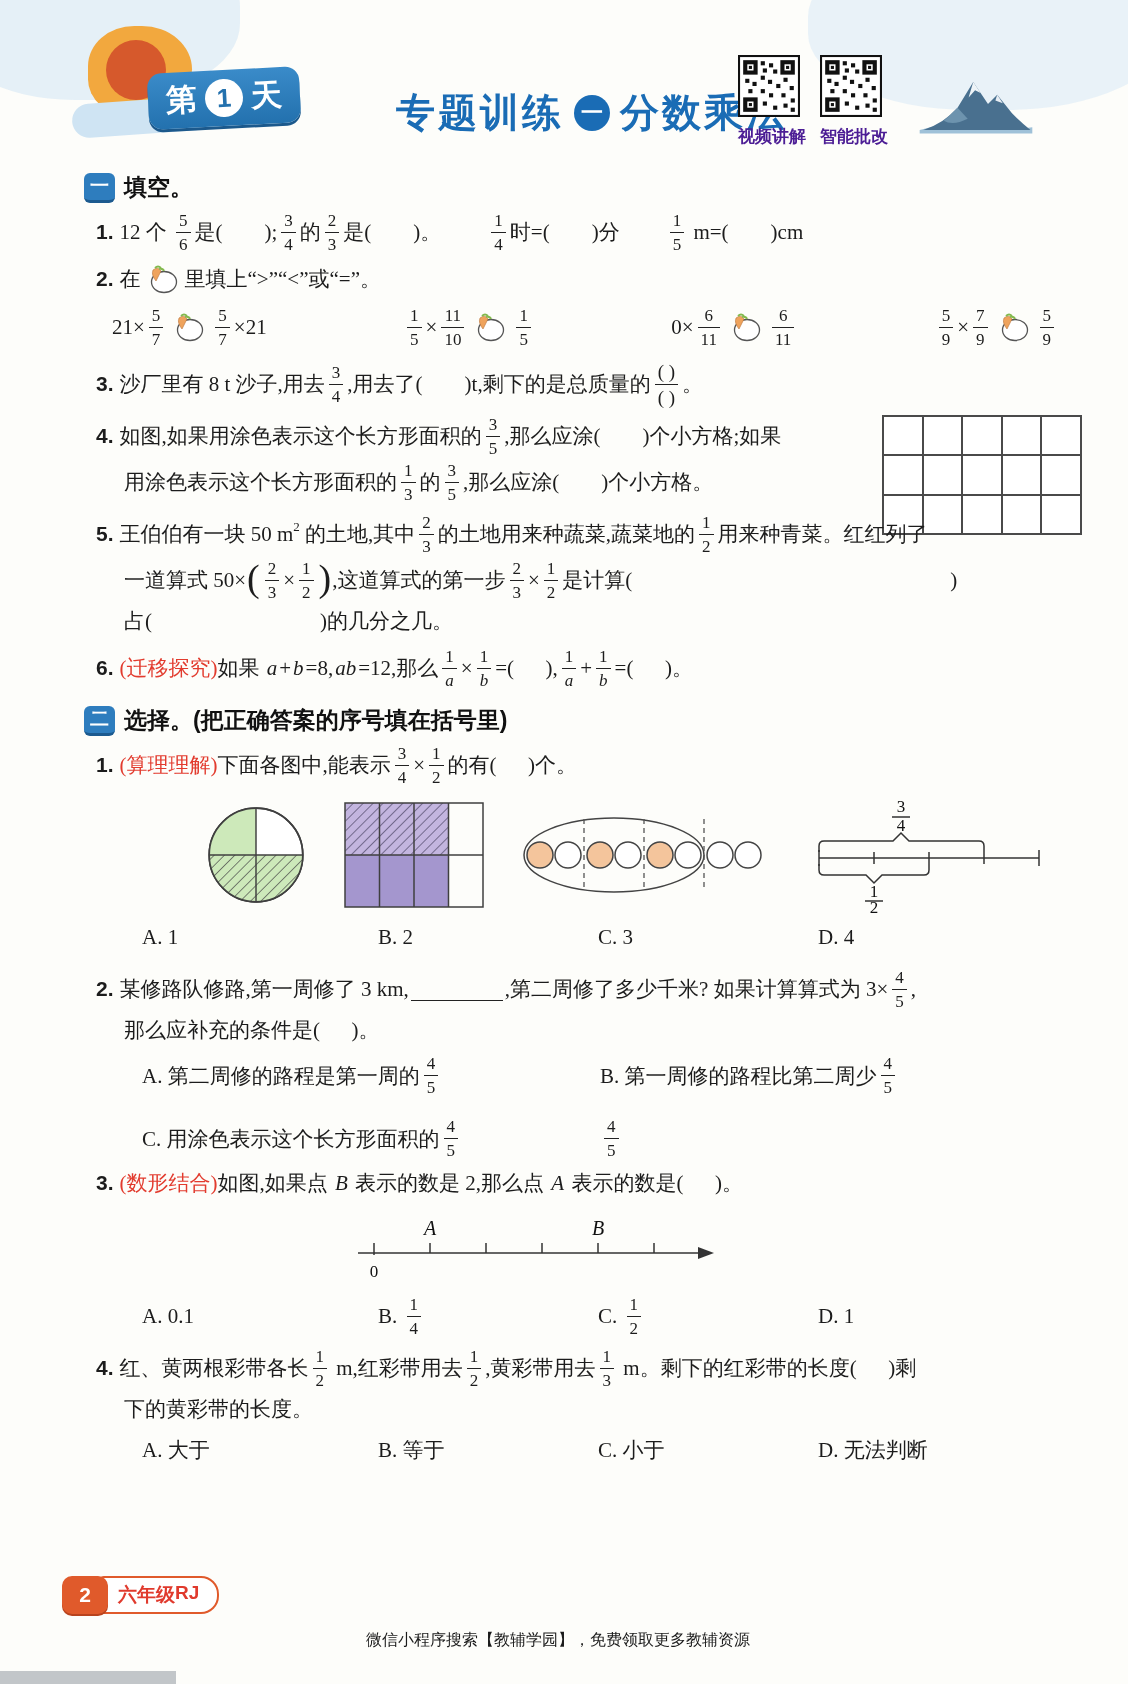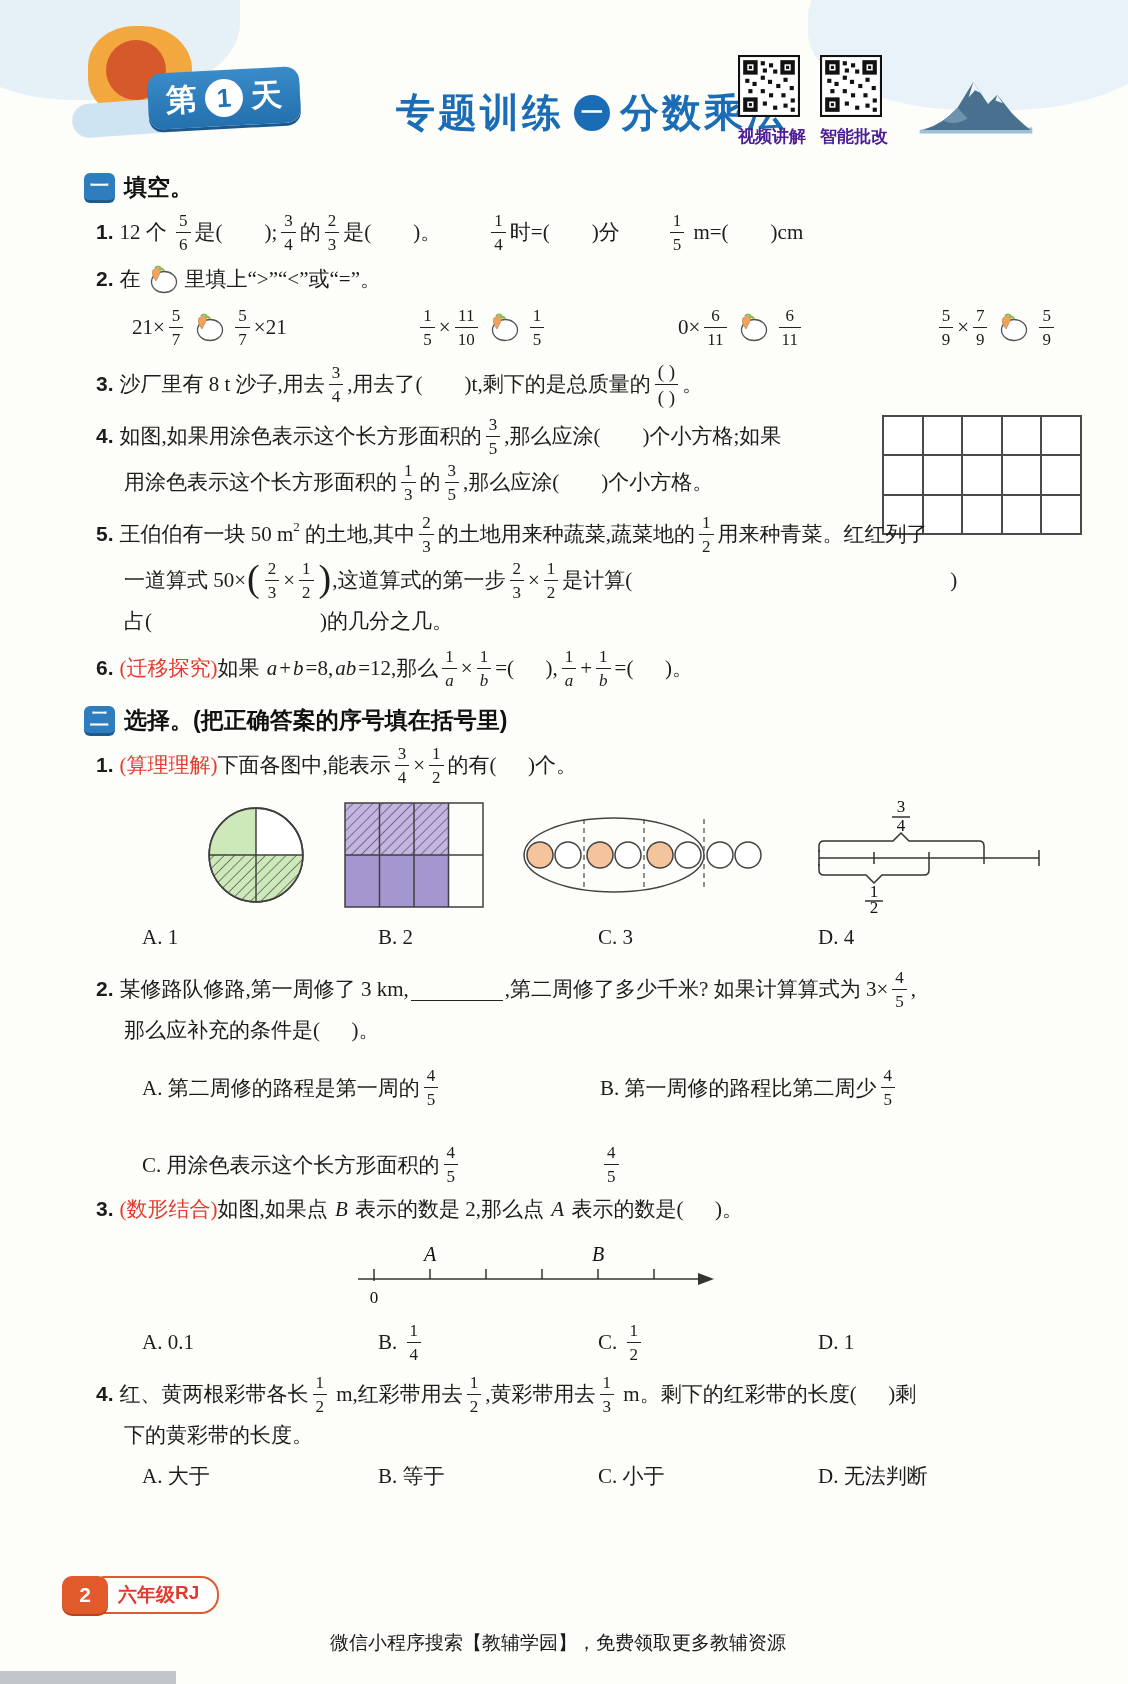--- a/index.html
+++ b/index.html
@@ -51,43 +51,43 @@
   .seg-gap{display:inline-block;height:10px;}
   .seg-blank{display:inline-block;border-bottom:1.7px solid #222;height:22px;margin:0 2px;}
   .seg-bp{font-size:38px;font-weight:400;line-height:0;padding:0 1px;transform:translateY(-2px);}
   .frac{display:inline-flex;flex-direction:column;align-items:center;vertical-align:middle;margin:0 4px;line-height:1;font-size:17px;}
   .frac .fnum{padding:0 3px 3px;}
   .frac .fden{border-top:1.5px solid #222;padding:3px 3px 0;}
   .frac .fvar{font-style:italic;}
   .big-frac{font-size:19px;}
   .carrot{display:inline-flex;margin:0 6px;}
   .gap1{margin-left:46px;}
-  .cmp-row{display:flex;justify-content:space-between;margin:2px 30px 2px 36px;min-height:56px;align-items:center;}
+  .cmp-row{display:flex;justify-content:space-between;margin:2px 30px 2px 16px;min-height:56px;align-items:center;}
   
   .q4wrap{padding-right:236px;}
   .agrid{position:absolute;right:6px;top:2px;width:198px;height:118px;display:grid;grid-auto-rows:1fr;
        border:1.8px solid #4a4a4a;background:#fff;}
   .gcell{border:0.9px solid #4a4a4a;}
   
   .figrow{display:flex;align-items:center;justify-content:space-between;margin:8px 24px 0 108px;}
   .opt4{display:grid;grid-template-columns:236px 220px 220px 1fr;margin-left:46px;align-items:center;min-height:46px;text-align:right;}
-  .opt2{display:grid;grid-template-columns:458px 1fr;margin-left:46px;align-items:center;row-gap:36px;margin-top:19px;}
+  .opt2{display:grid;grid-template-columns:458px 1fr;margin-left:46px;align-items:center;row-gap:22px;margin-top:7px;}
   .opt-cell{display:inline-flex;align-items:center;flex-wrap:wrap;font-size:21px;}
   .nlwrap{margin:2px 0 0 250px;}
   .svgtxt{font-family:"Liberation Serif",serif;font-size:17px;fill:#111;}
   .svgit{font-style:italic;font-size:20px;}
   
   footer{position:absolute;left:0;bottom:0;width:100%;height:116px;}
   .pagebadge{position:absolute;left:62px;top:8px;display:inline-flex;align-items:center;font-family:"Liberation Sans",sans-serif;}
   .pnum{display:inline-flex;align-items:center;justify-content:center;width:46px;height:38px;background:#e05a2b;
        border-radius:10px;color:#fff;font-size:21px;font-weight:bold;z-index:2;box-shadow:0 2px 0 #b8431d;}
   .grade-pill{display:inline-flex;border:2.5px solid #e05a2b;border-radius:4px 18px 18px 4px;background:#fff;
        margin-left:-8px;padding:4px 18px 4px 16px;color:#e03a2d;font-size:19px;font-weight:bold;}
   .promo{position:absolute;left:0;right:12px;top:62px;text-align:center;font-family:"Liberation Sans",sans-serif;
-       font-size:19px;color:#1a1a1a;}
+       font-size:16px;color:#1a1a1a;}
   .scan-strip{position:absolute;left:0;bottom:0;width:176px;height:13px;background:#c2c6c9;}
 </style>
 </head>
 <body>
 
 <div class="page">
   <div class="wash wash-tl"></div>
   <div class="wash wash-tr"></div>
 
   <header>

